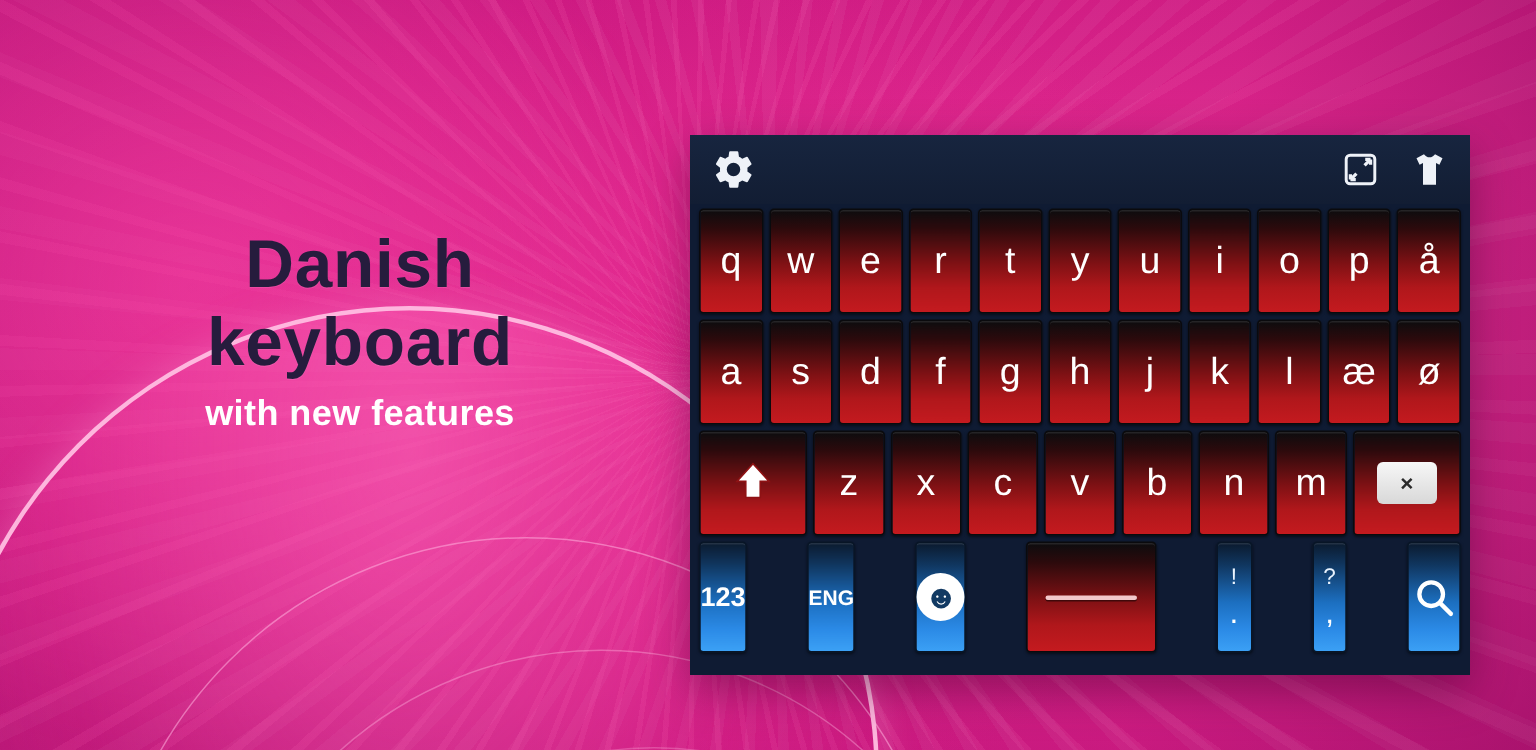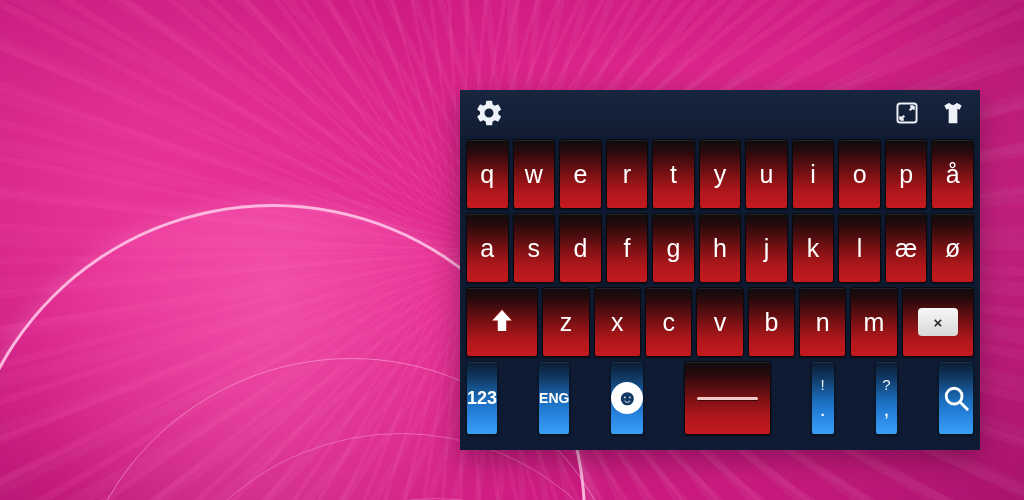--- a/index.html
+++ b/index.html
@@ -240,20 +240,25 @@
   <div class="bg-rays"></div>
   <div class="bg-rays2"></div>
   <div class="bg-glow-left"></div>
   <div class="bg-vignette"></div>
 
   <div class="swoosh"></div>
   <div class="swoosh2"></div>
   <div class="swoosh3"></div>
   <div class="swoosh4"></div>
 
+  <div class="headline">
+    <div class="l1">Danish</div>
+    <div class="l2">keyboard</div>
+    <div class="sub">with new features</div>
+  </div>
 
   <div class="keyboard">
 
     <div class="kb-toolbar">
       <span class="tb-icon gear">
         <svg width="30" height="30" viewBox="0 0 24 24" fill="#eef2f8">
           <path d="M19.4 13c.04-.32.06-.65.06-1s-.02-.68-.06-1l2.03-1.58a.5.5 0 0 0 .12-.64l-1.92-3.32a.5.5 0 0 0-.6-.22l-2.39.96a7.3 7.3 0 0 0-1.73-1l-.36-2.54a.5.5 0 0 0-.5-.42h-3.84a.5.5 0 0 0-.5.42l-.36 2.54c-.62.26-1.2.6-1.73 1l-2.39-.96a.5.5 0 0 0-.6.22L2.71 8.78a.5.5 0 0 0 .12.64L4.86 11c-.04.32-.06.65-.06 1s.02.68.06 1l-2.03 1.58a.5.5 0 0 0-.12.64l1.92 3.32c.12.22.38.3.6.22l2.39-.96c.53.4 1.11.74 1.73 1l.36 2.54c.04.24.25.42.5.42h3.84c.25 0 .46-.18.5-.42l.36-2.54c.62-.26 1.2-.6 1.73-1l2.39.96c.22.08.48 0 .6-.22l1.92-3.32a.5.5 0 0 0-.12-.64L19.4 13zM12 15.6A3.6 3.6 0 1 1 12 8.4a3.6 3.6 0 0 1 0 7.2z"></path>
         </svg>
       </span>
       <span class="spacer"></span>

